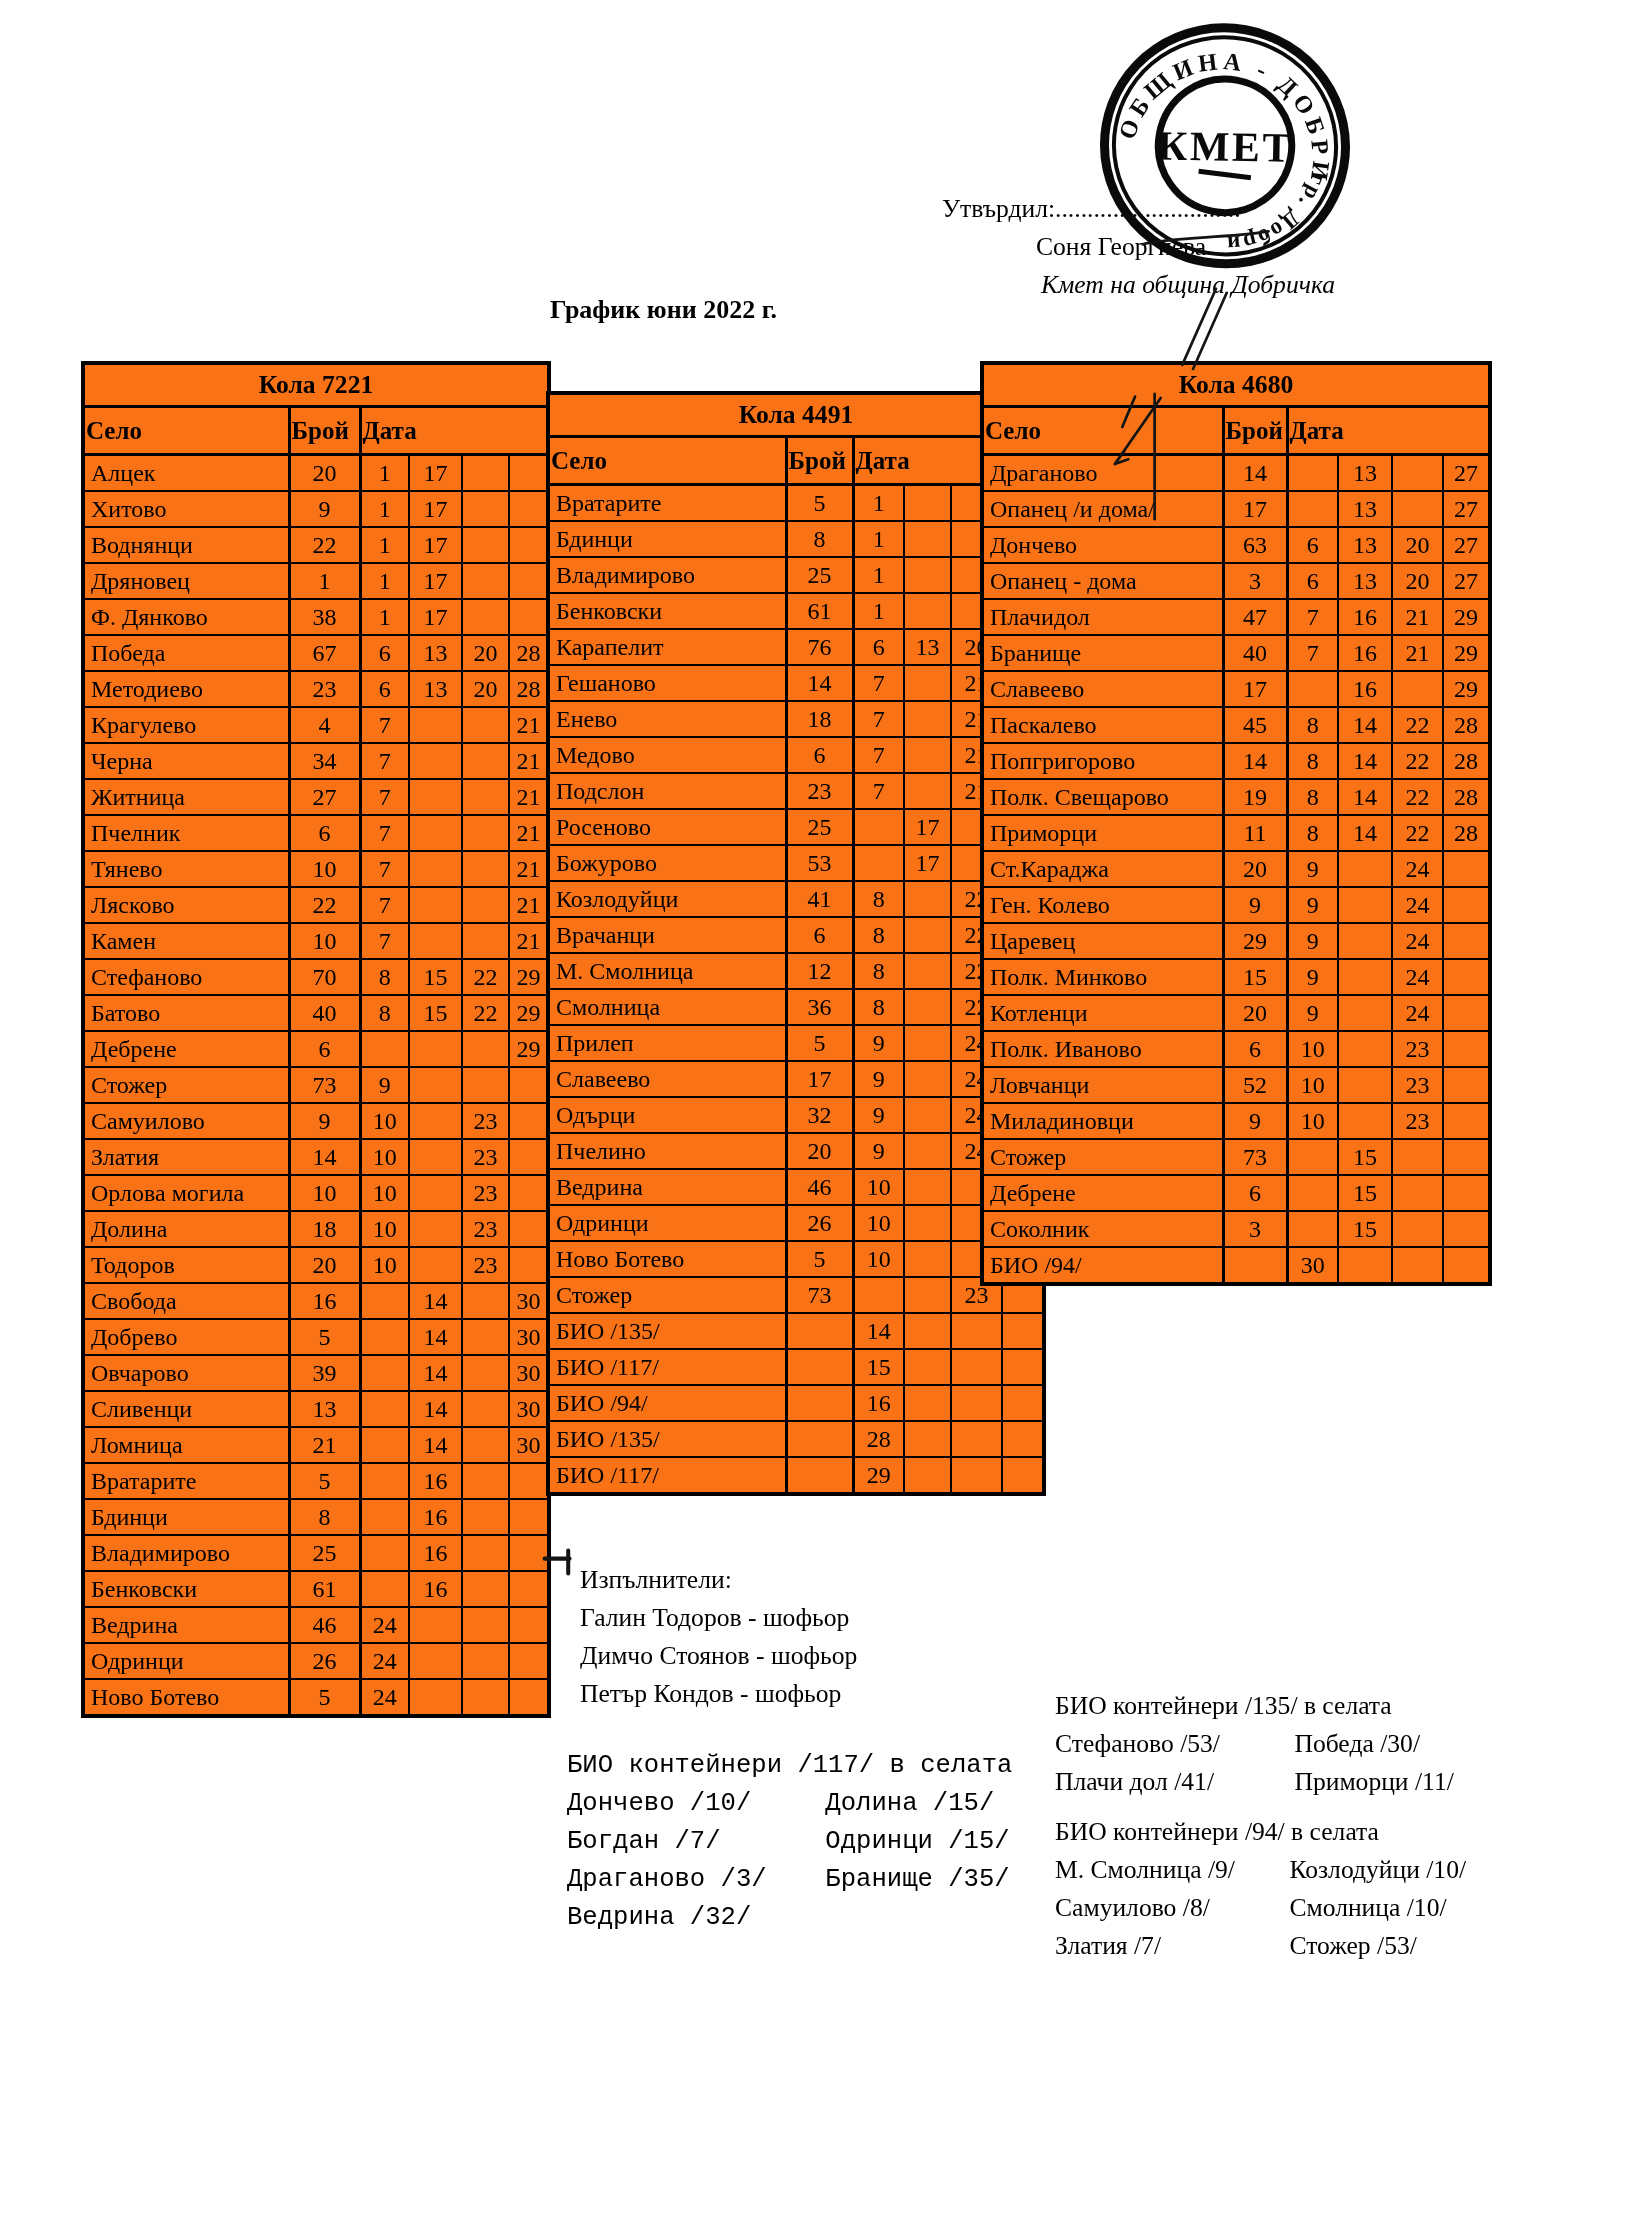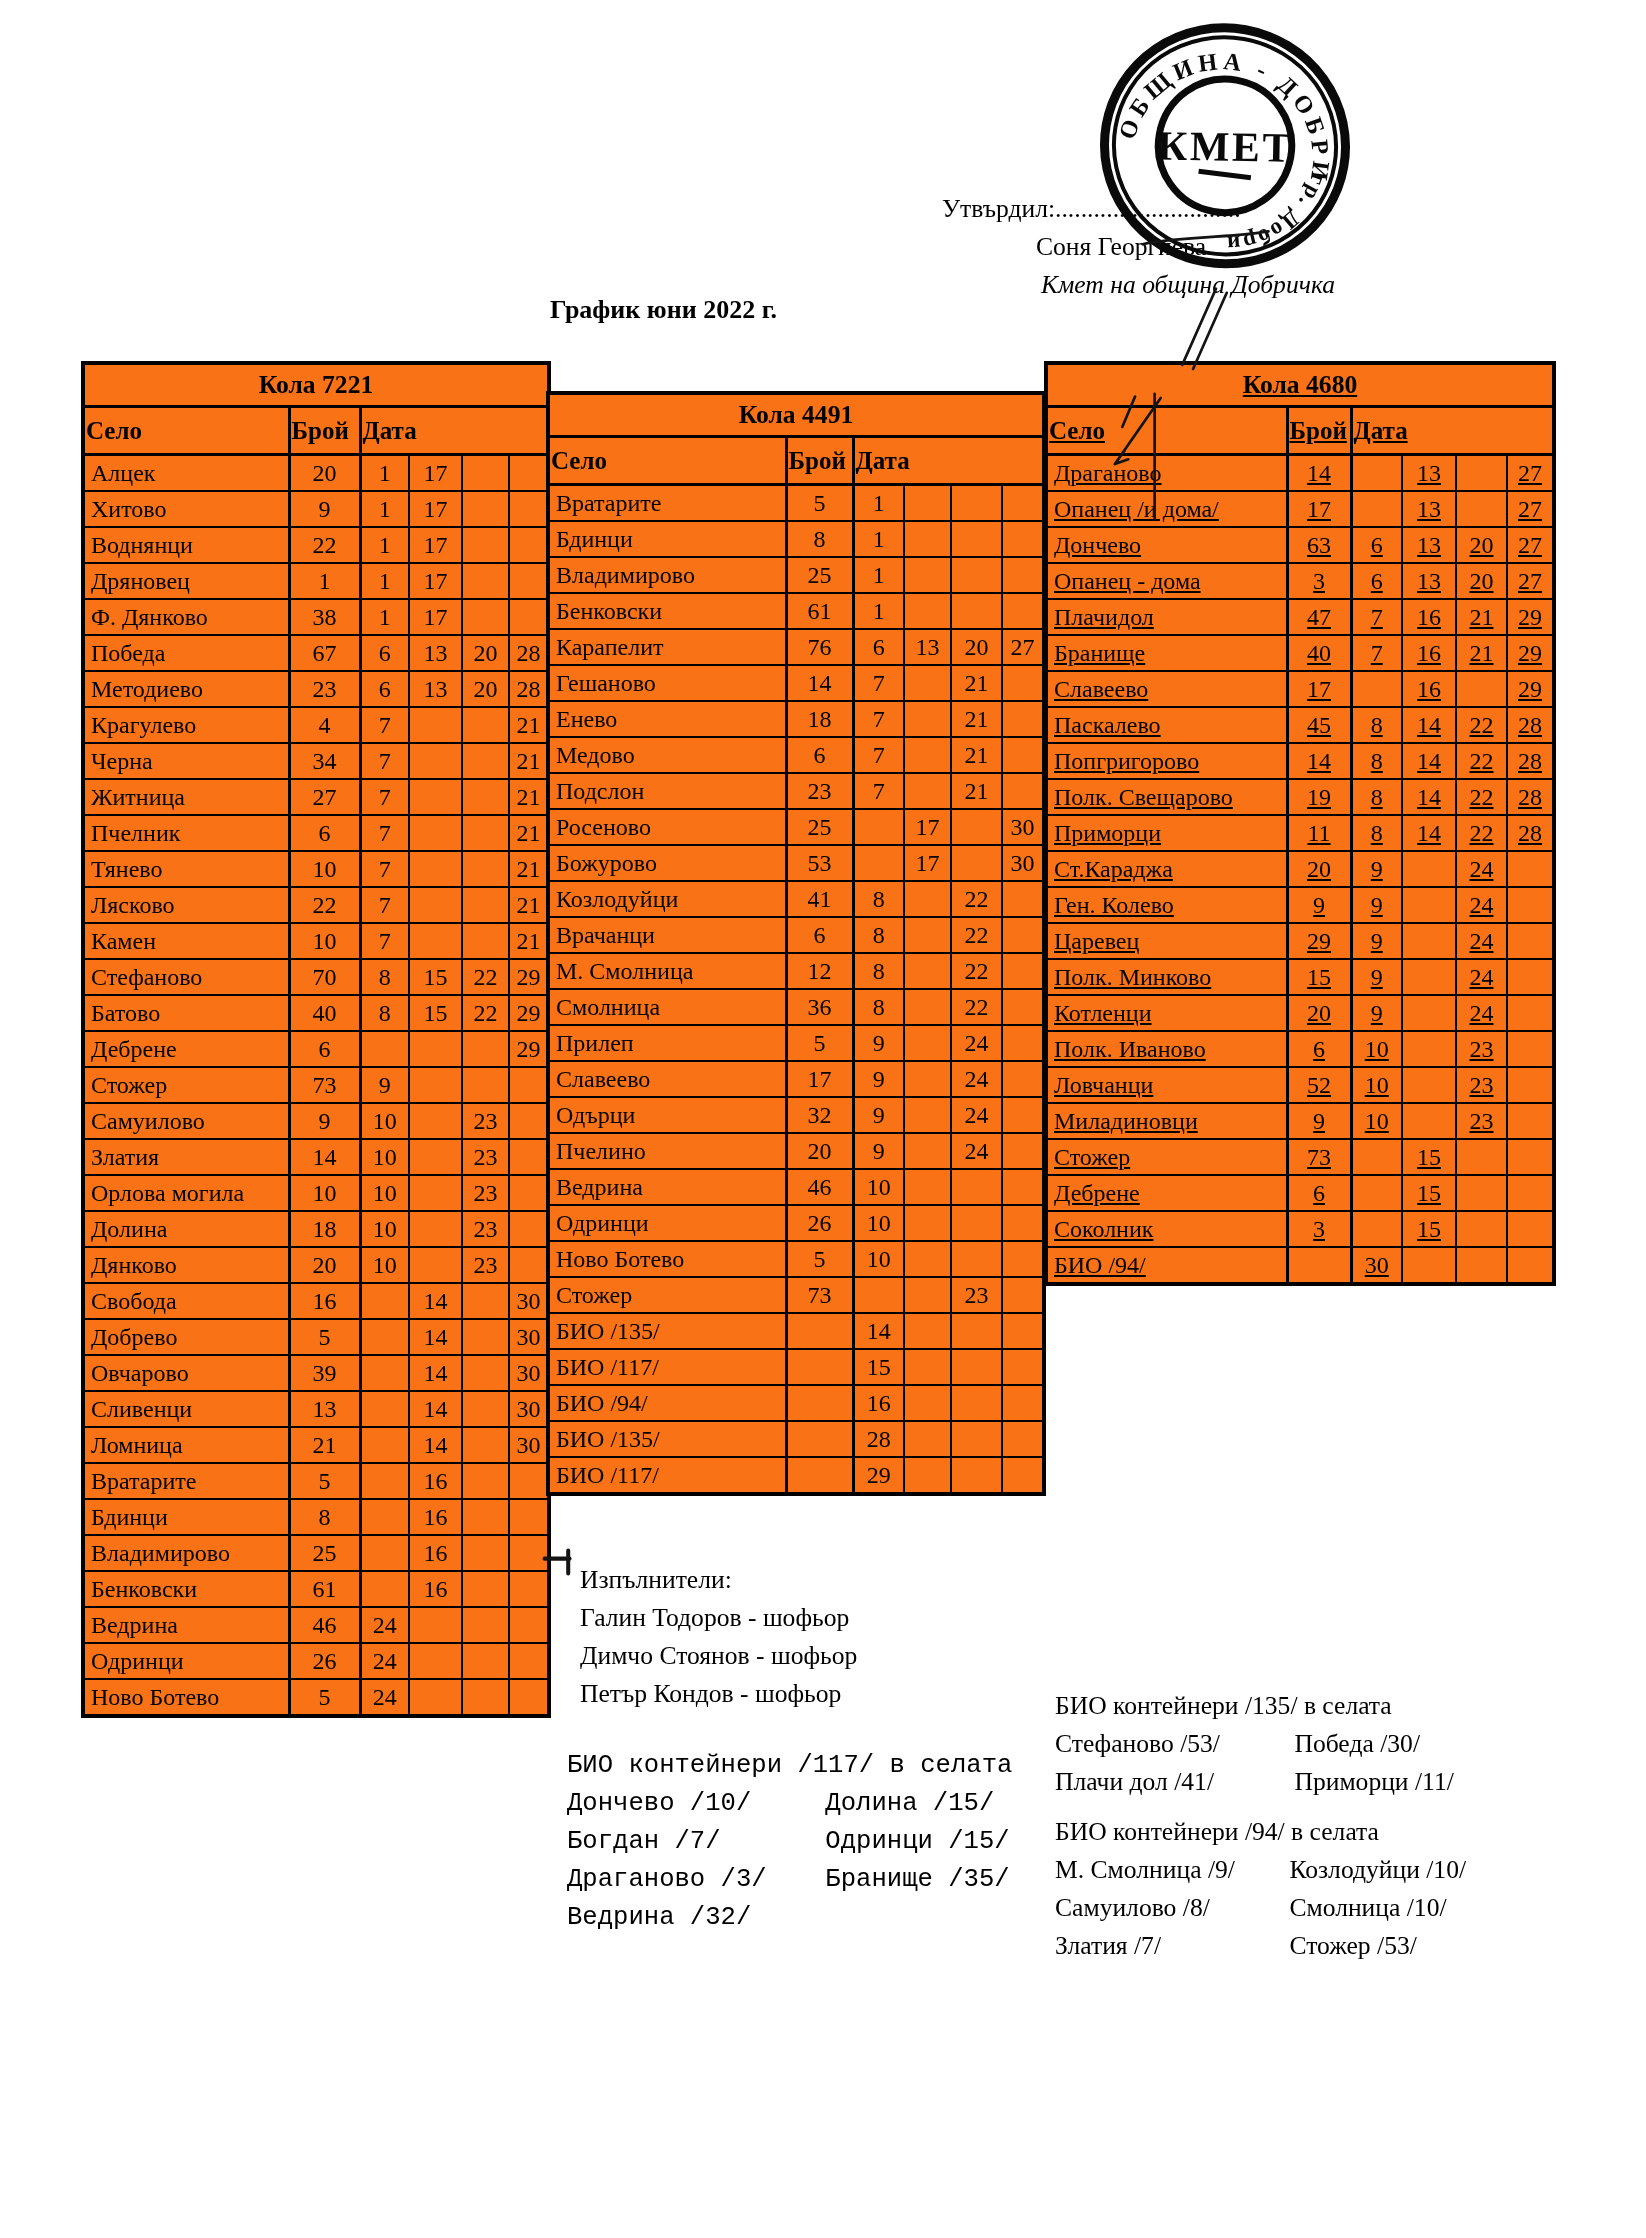--- a/index.html
+++ b/index.html
@@ -17,21 +17,21 @@
               border:4px solid #000;background:#f97316;}
   table.sched th,table.sched td{border:2px solid #000;overflow:hidden;white-space:nowrap;}
   table.sched th.car{height:38px;font-size:25.6px;font-weight:bold;text-align:center;border-bottom-width:3.4px;}
   table.sched tr.cols th{height:43px;font-size:25px;font-weight:bold;text-align:left;border-bottom-width:3.4px;}
   table.sched td{height:32px;font-size:24px;}
   table.sched td.v{text-align:left;padding-left:6px;}
   table.sched td.n,table.sched td.d{text-align:center;}
   table.sched th.n,table.sched td.n{border-left-width:3.4px;border-right-width:3.4px;}
   #t1{left:81px;width:465px;}
   #t2{left:546px;width:495px;margin-top:30px;}
-  #t3{left:1044px;width:507px;text-decoration:underline;}
+  #t3{left:980px;width:507px;}
   
   .stamp{left:1097px;top:19px;pointer-events:none;}
   .stamp *{vector-effect:non-scaling-stroke;}
   
   .pen{left:0;top:0;pointer-events:none;}
   
   .executors{left:580px;top:1561px;font-size:25.6px;line-height:38px;}
   .bio-block{font-size:25.6px;line-height:38px;}
   .bio135{left:1055px;top:1687px;}
   .bio117{left:567px;top:1747px;font-family:Liberation Mono, monospace;}
@@ -264,21 +264,21 @@
         </tr>
         <tr>
           <td class="v">Долина</td>
           <td class="n">18</td>
           <td class="d">10</td>
           <td class="d"></td>
           <td class="d">23</td>
           <td class="d"></td>
         </tr>
         <tr>
-          <td class="v">Дянково</td>
+          <td class="v">Тодоров</td>
           <td class="n">20</td>
           <td class="d">10</td>
           <td class="d"></td>
           <td class="d">23</td>
           <td class="d"></td>
         </tr>
         <tr>
           <td class="v">Свобода</td>
           <td class="n">16</td>
           <td class="d"></td>

